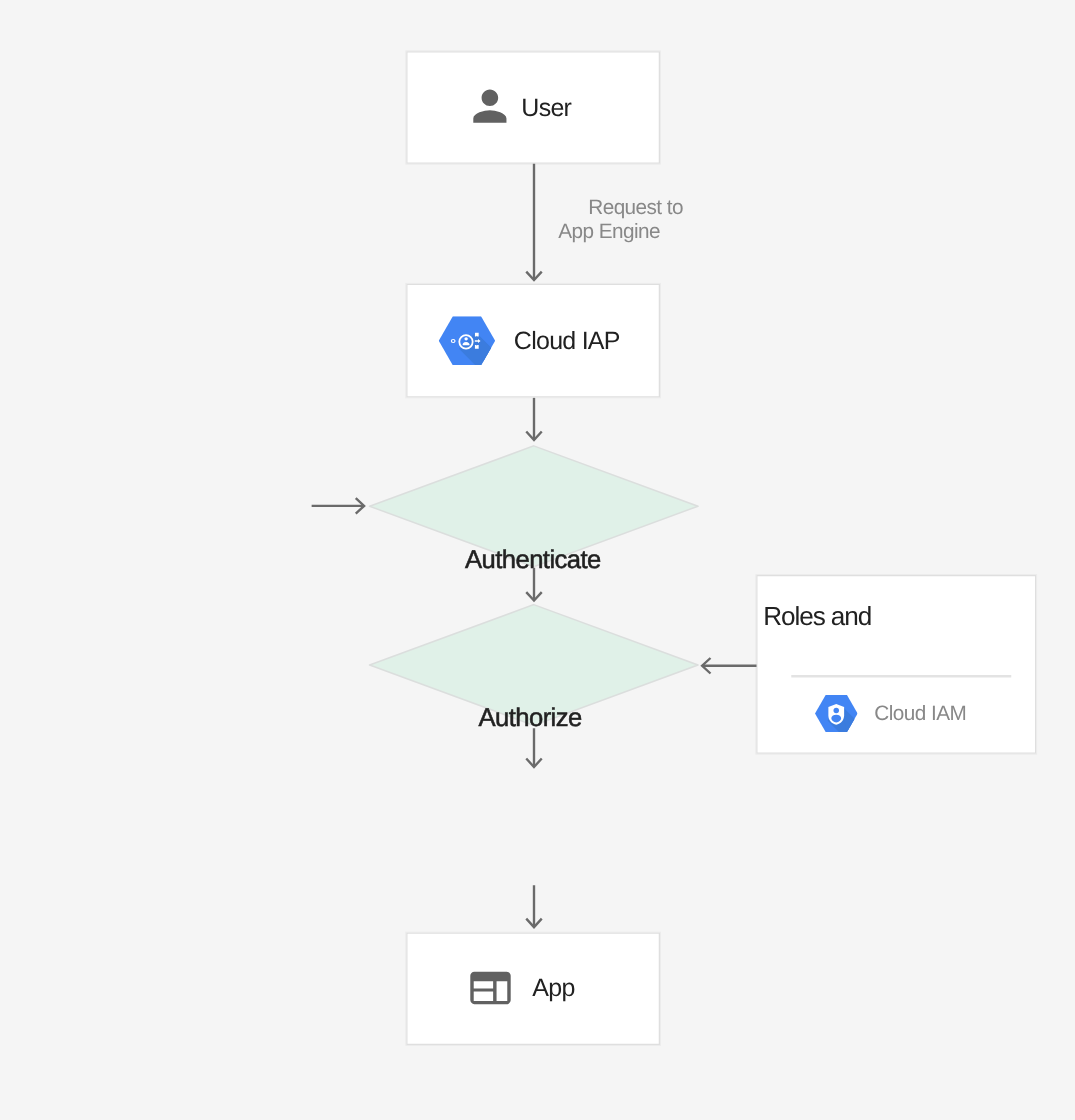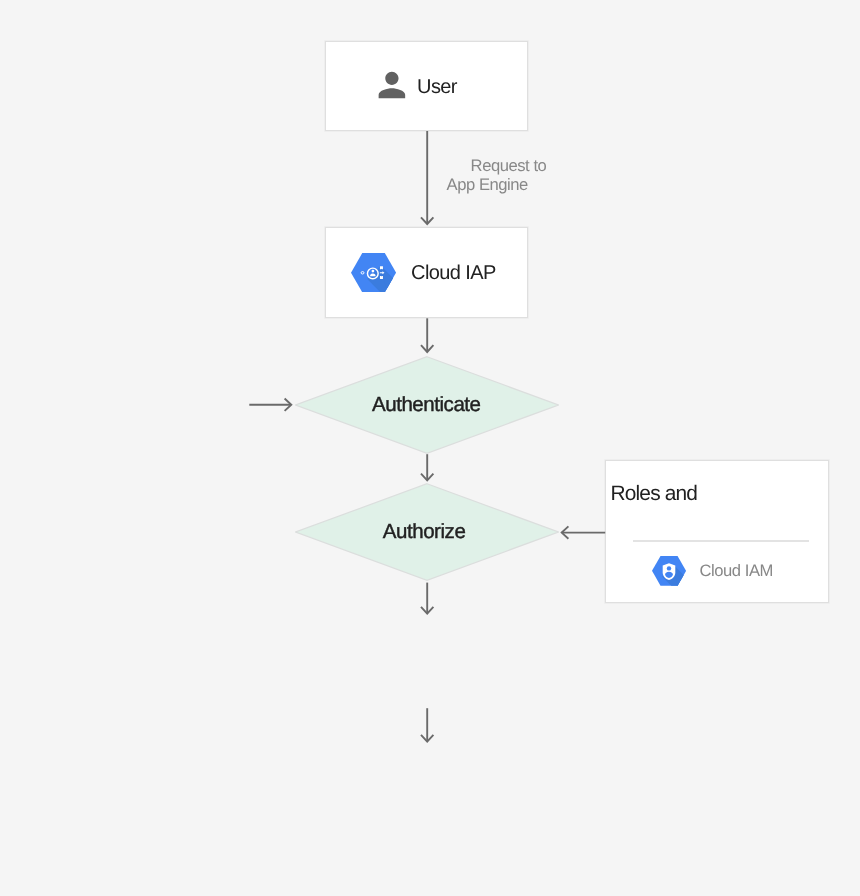--- a/index.html
+++ b/index.html
@@ -5,21 +5,21 @@
   html,body{margin:0;padding:0;}
   :root{--bg:#f5f5f5;--node-fill:#ffffff;--node-border:#dfdfdf;--node-border-soft:#ebebeb;--decision-fill:#e0f1e8;--decision-border:#dbdedd;--arrow:#6a6a6a;--text:#212121;--muted:#888888;--blue:#4285f4;--blue-shadow:#3b7cde;--icon-gray:#616161;--divider:#e3e3e3;}
   body{width:860px;height:896px;background:var(--bg);font-family:"Liberation Sans",sans-serif;overflow:hidden;-webkit-font-smoothing:antialiased;text-rendering:geometricPrecision;}
   .stage{position:relative;width:860px;height:856px;background:var(--bg);}
   .node{position:absolute;box-sizing:border-box;background:var(--node-fill);border:1px solid var(--node-border);box-shadow:0 0 0 0.7px var(--node-border-soft);}
   .ic{position:absolute;}
   .tx{position:absolute;white-space:nowrap;color:var(--text);transform:translateZ(0);}
   .lbl{font-size:20px;line-height:20px;letter-spacing:-0.6px;}
   .arrowsvg{position:absolute;left:0;top:0;width:860px;height:896px;pointer-events:none;}
   .dm{position:absolute;}
-  .dtext{position:absolute;white-space:nowrap;color:var(--text);transform:translateZ(0);font-size:20.5px;line-height:20.5px;font-weight:400;letter-spacing:-0.45px;-webkit-text-stroke:0.42px currentColor;}
+  .dtext{position:absolute;white-space:nowrap;color:var(--text);transform:translateZ(0);font-size:20.5px;line-height:20.5px;font-weight:400;letter-spacing:-0.45px;margin-top:43px;-webkit-text-stroke:0.42px currentColor;}
   .cardtitle{position:absolute;white-space:nowrap;color:var(--text);transform:translateZ(0);font-size:20.9px;line-height:20.9px;letter-spacing:-0.85px;}
   .divider{position:absolute;height:1.4px;background:var(--divider);}
   .smalllabel{position:absolute;white-space:nowrap;color:var(--muted);transform:translateZ(0);font-size:16.6px;line-height:16.6px;letter-spacing:-0.45px;}
   .edgelabel{position:absolute;white-space:nowrap;color:var(--muted);transform:translateZ(0);font-size:16.6px;line-height:16.6px;letter-spacing:-0.45px;}
   svg{display:block;}
 </style>
 </head>
 <body>
 
 <div class="stage">
@@ -93,20 +93,28 @@
         </g>
         <path d="M17.0 7.2 L23.3 9.6 L23.3 16.2 C23.3 20.2 20.6 23.0 17.0 23.9 C13.4 23.0 10.7 20.2 10.7 16.2 L10.7 9.6 Z" fill="#ffffff"></path>
         <circle cx="17.0" cy="12.4" r="2.2" fill="var(--blue)"></circle>
         <path d="M17.0 15.8c2.45 0 3.95 1.45 3.95 2.75 0 1.5-1.9 3.1-3.95 3.55-2.05-0.45-3.95-2.05-3.95-3.55 0-1.3 1.5-2.75 3.95-2.75z" fill="var(--blue)"></path>
       </svg>
     </span>
     <span class="smalllabel" style="left:93.3px;top:101.8px;">Cloud IAM</span>
   </div>
 
 
+  <div class="node" style="left:324.5px;top:745.9px;width:203.3px;height:89.9px;">
+    <span class="ic" style="left:47.8px;top:24.1px;">
+      <svg width="38.8" height="38.8" viewBox="0 0 24 24" fill="var(--icon-gray)" aria-hidden="true">
+        <path d="M20 4H4c-1.1 0-2 .9-2 2v12c0 1.1.9 2 2 2h16c1.1 0 2-.9 2-2V6c0-1.1-.9-2-2-2zm-6.7 14.4H3.7v-4.7h9.6v4.7zm0-6.1H3.7V8.6h9.6v3.7zm7 6.1H15V8.6h5.3v9.8z"></path>
+      </svg>
+    </span>
+    <span class="tx lbl" style="left:100.4px;top:34.5px;">App</span>
+  </div>
 
   <svg class="arrowsvg" viewBox="0 0 860 896">
     <g stroke="var(--arrow)" stroke-width="1.9" fill="none" stroke-linecap="butt">
       <path d="M427.2 131 L427.2 223.6"></path>
       <path d="M421.0 217.3 L427.2 224.0 L433.4 217.3"></path>
       <path d="M427.2 318.3 L427.2 351.6"></path>
       <path d="M421.0 345.2 L427.2 352.0 L433.4 345.2"></path>
       <path d="M249.3 404.7 L290.8 404.7"></path>
       <path d="M284.6 398.5 L291.3 404.7 L284.6 410.9"></path>
       <path d="M427.2 454.2 L427.2 480"></path>

